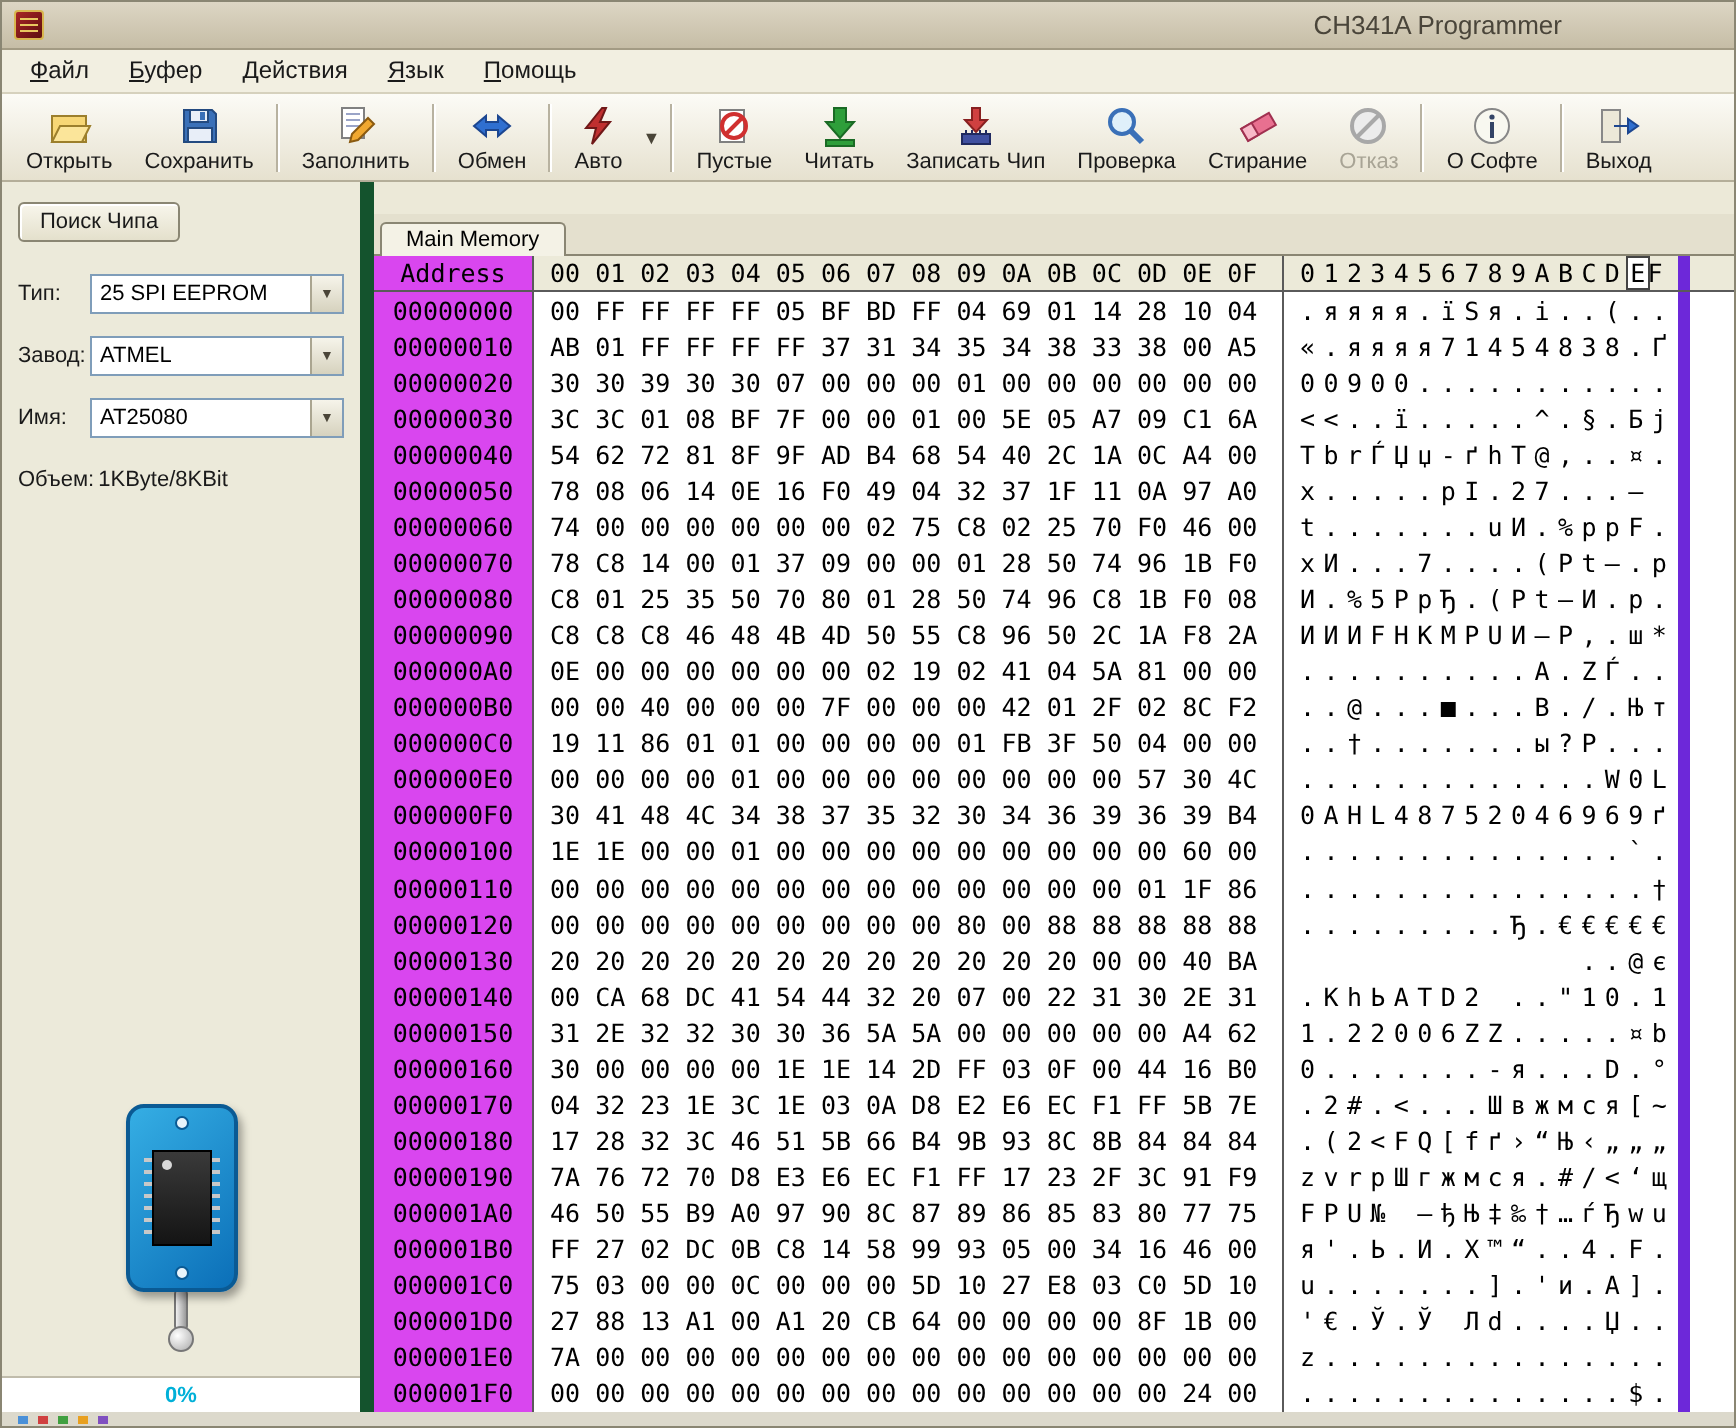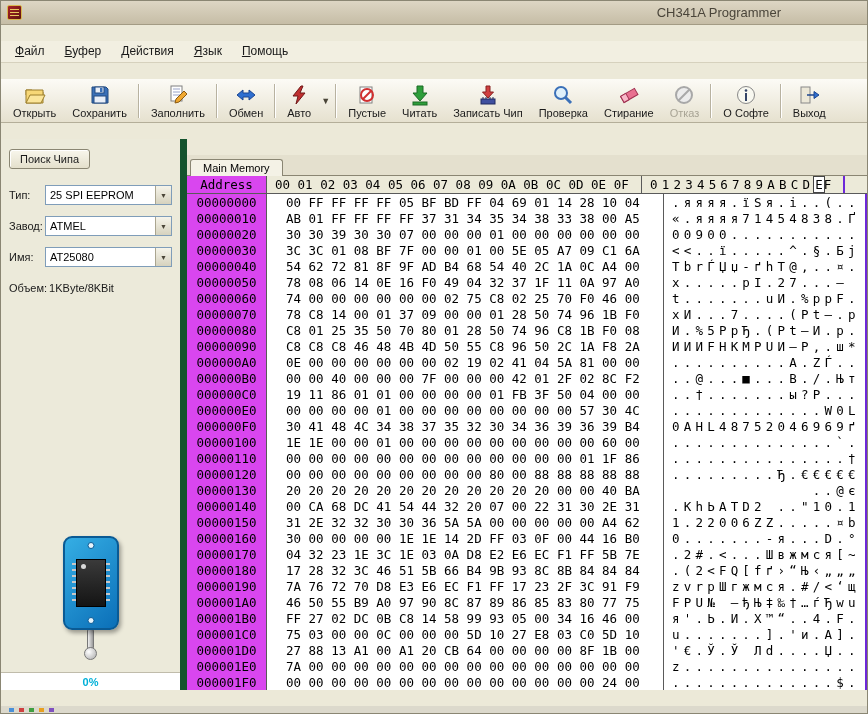--- a/index.html
+++ b/index.html
@@ -1,18 +1,18 @@
 <!DOCTYPE html>
 <html><head>
 <meta charset="utf-8">
 <style>
   * { margin:0; padding:0; box-sizing:border-box; }
   html,body { width:868px; height:714px; overflow:hidden; }
   body { font-family:"Liberation Sans", sans-serif; font-size:12px; background:#e8e5d4; }
-  .window { width:868px; height:714px; display:flex; flex-direction:column; border:1px solid #8a8673; background:#ece9d8;gap:16px; }
+  .window { width:868px; height:714px; display:flex; flex-direction:column; border:1px solid #8a8673; background:#ece9d8; }
 
   
   .titlebar { height:24px; flex:0 0 24px; display:flex; align-items:center; padding:0 6px;
     background:linear-gradient(#ddd6c4,#c6bda6); border-bottom:1px solid #a39b84; }
   .app-icon { width:15px; height:15px; margin-right:6px; border-radius:2px;
     background:linear-gradient(135deg,#a82525,#5e1010); border:1px solid #d8b64e; position:relative; }
   .app-icon::after { content:""; position:absolute; left:2px; right:2px; top:3px; bottom:3px;
     background:repeating-linear-gradient(to bottom,#e8c860 0 1px,transparent 1px 3px); }
   .title-text { margin-left:auto; margin-right:80px; color:#4a453a; font-size:13px; }
 
@@ -75,26 +75,26 @@
   .main { flex:1; display:flex; flex-direction:column; min-width:0; background:#e8e5d4;margin-top:16px; }
   .tabstrip { height:21px; flex:0 0 21px; display:flex; align-items:flex-end; padding-left:3px;
     border-bottom:1px solid #8a8673; background:#e4e0ce; }
   .tab { padding:2px 12px 2px 12px; font-size:11px; background:#f4f2e6; border:1px solid #8a8673;
     border-bottom:none; border-radius:3px 3px 0 0; margin-bottom:-1px; position:relative; z-index:2; }
 
   .hexpanel { flex:1; display:flex; flex-direction:column; min-height:0; background:#fff;
     font-family:"DejaVu Sans Mono", monospace; font-size:12.5px; color:#000; }
   .hexhead { display:flex; align-items:center; height:18px; flex:0 0 18px; background:#ecead9; border-bottom:1px solid #5a5a5a; }
   .hexrows { flex:1; display:flex; flex-direction:column; min-height:0; }
-  .hexrow { flex:1; display:flex; align-items:center;justify-content:space-between; }
+  .hexrow { flex:1; display:flex; align-items:center; }
   .col-addr { width:80px; flex:0 0 80px; align-self:stretch; display:flex; align-items:center; justify-content:center;
     background:#d946ef; border-right:1px solid #5a5a5a; }
   .col-bytes { width:374px; flex:0 0 374px; padding-left:8px; white-space:pre; overflow:hidden; }
   .col-ascii { width:204px; flex:0 0 204px; padding-left:8px; letter-spacing:4.2px; white-space:pre; overflow:hidden;
-    align-self:stretch; display:flex; align-items:center; border-left:1px solid #5a5a5a; border-right:2px solid #6d28d9; }
+    align-self:stretch; display:flex; align-items:center; border-left:1px solid #5a5a5a; border-right:6px solid #6d28d9; }
   .hexhead .col-addr { border-right:1px solid #5a5a5a; }
   .cursor-box { border:1px solid #444; background:#fff; margin:0 -1px; padding:0 1px; letter-spacing:0; }
 
   
   .sliver { height:7px; flex:0 0 7px; background:#dcd9cc; display:flex; align-items:center; gap:5px; padding-left:8px; overflow:hidden; }
   .sliver i { display:block; width:5px; height:4px; }
 </style>
 </head>
 <body>
 

